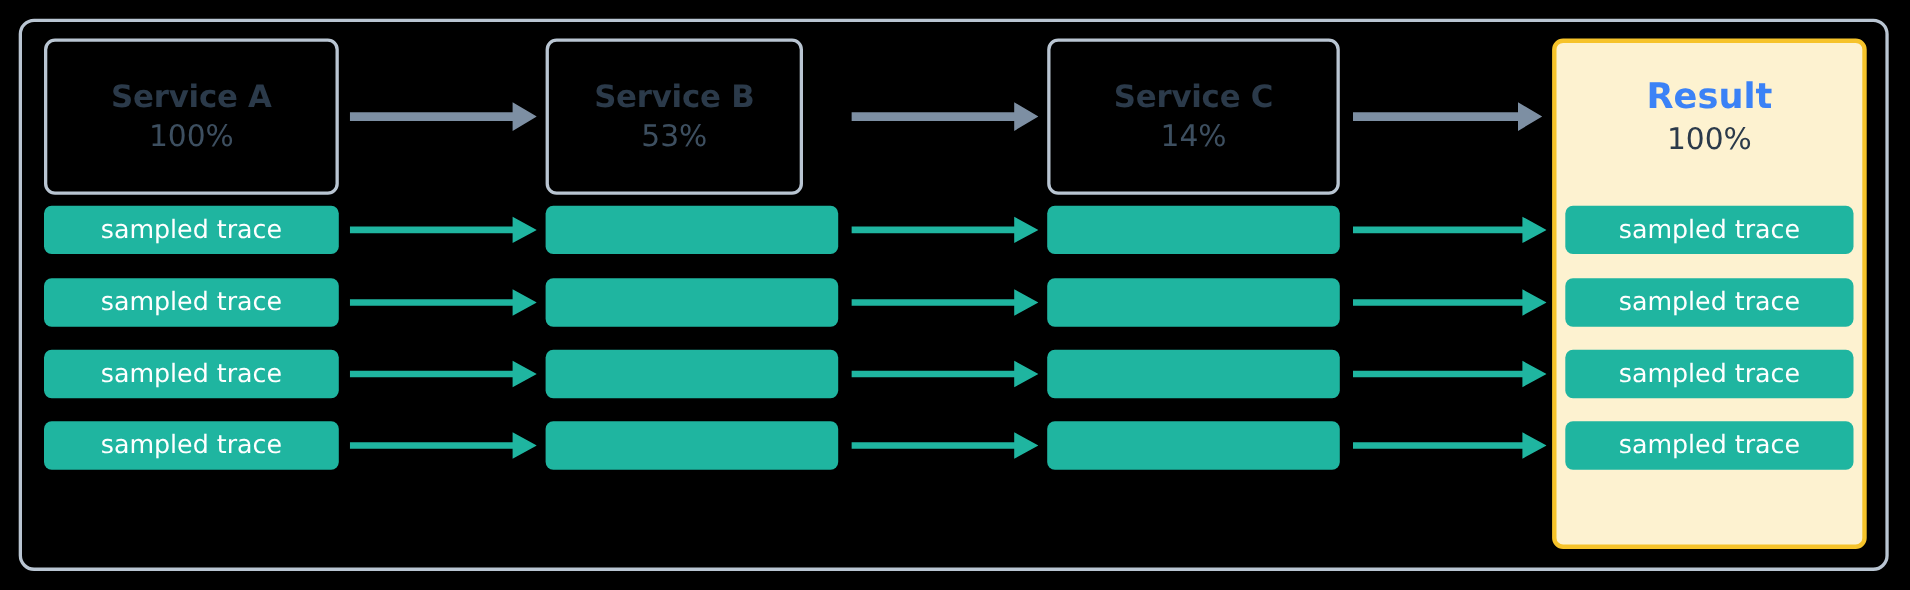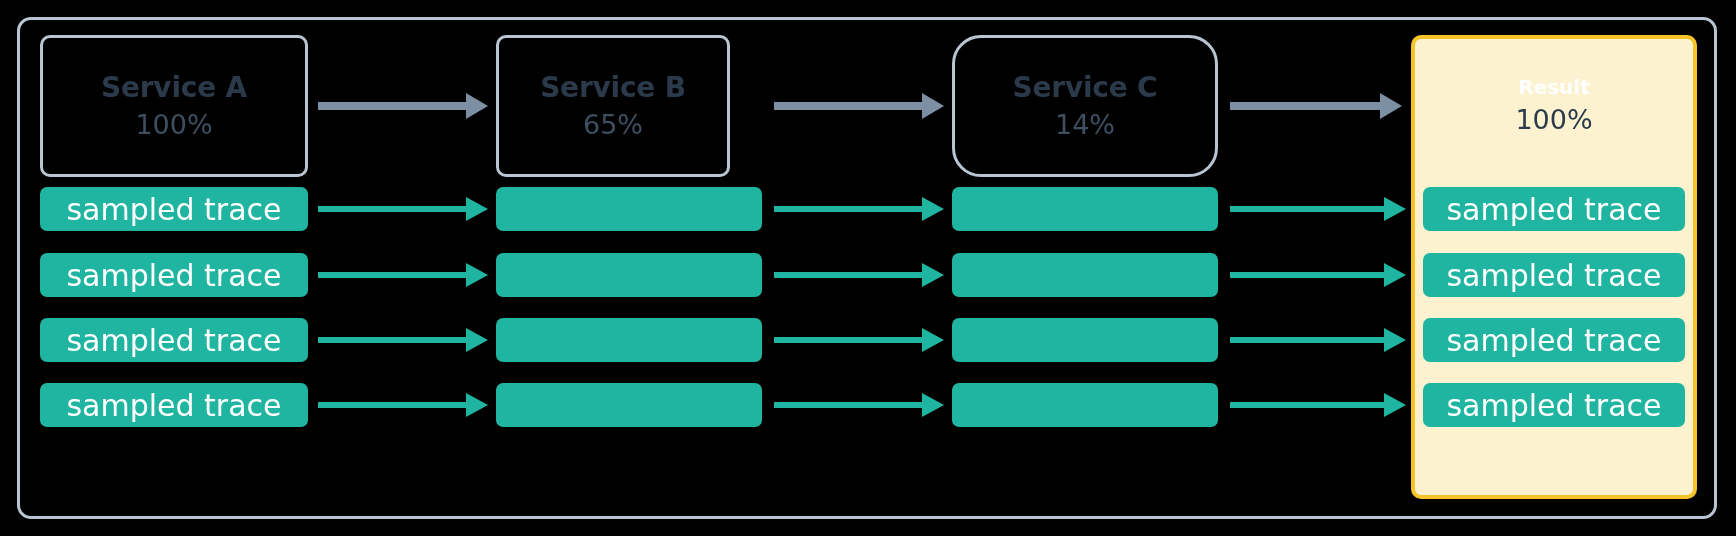--- a/index.html
+++ b/index.html
@@ -71,60 +71,60 @@
   .service-box .svc-pct {
     font-size: 27px;
     font-weight: normal;
     color: #3d4f60;
     line-height: 1.3;
     margin-top: 2px;
   }
 
   .service-box.col1 { left: 40px;  width: 268px; }
   .service-box.col2 { left: 496px; width: 234px; }
-  .service-box.col3 { left: 952px; width: 266px; border-radius: 29px; }
+  .service-box.col3 { left: 952px; width: 266px; }
 
   
   .result-head {
     position: absolute;
     left: 1411px;
     top: 35px;
     width: 286px;
     height: 142px;
     display: flex;
     flex-direction: column;
     align-items: center;
     justify-content: center;
     box-sizing: border-box;
   }
   .result-head .svc-name {
-    font-size: 20px;
+    font-size: 32px;
     font-weight: bold;
-    color: #ffffff;
+    color: #3b82f6;
     line-height: 1.25;
   }
   .result-head .svc-pct {
     font-size: 27px;
     color: #2b3a4a;
     line-height: 1.3;
     margin-top: 2px;
   }
 
   
   .trace-bar {
     position: absolute;
     height: 44px;
     box-sizing: border-box;
     background: #1fb5a0;
     border-radius: 7px;
     display: flex;
     align-items: center;
     justify-content: center;
     color: #ffffff;
-    font-size: 30px;
+    font-size: 23px;
     font-weight: normal;
   }
   .trace-bar.col1 { left: 40px;   width: 268px; }
   .trace-bar.col2 { left: 496px;  width: 266px; }
   .trace-bar.col3 { left: 952px;  width: 266px; }
   .trace-bar.col4 { left: 1423px; width: 262px; }
 
   
   .arrow {
     position: absolute;
@@ -154,21 +154,21 @@
 
   <div class="result-panel"></div>
 
   <div class="service-box col1">
     <div class="svc-name">Service A</div>
     <div class="svc-pct">100%</div>
   </div>
 
   <div class="service-box col2">
     <div class="svc-name">Service B</div>
-    <div class="svc-pct">65%</div>
+    <div class="svc-pct">53%</div>
   </div>
 
   <div class="service-box col3">
     <div class="svc-name">Service C</div>
     <div class="svc-pct">14%</div>
   </div>
 
   <div class="result-head">
     <div class="svc-name">Result</div>
     <div class="svc-pct">100%</div>

